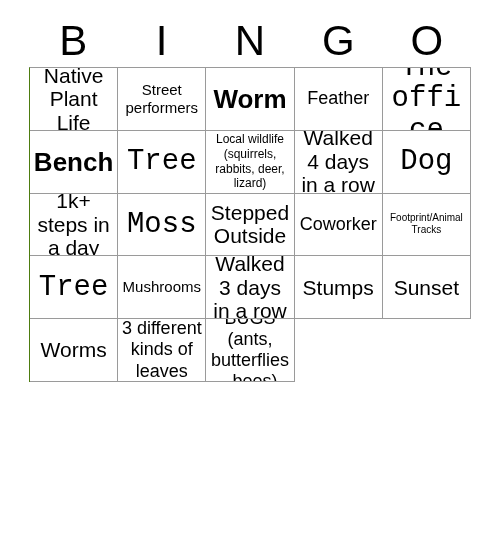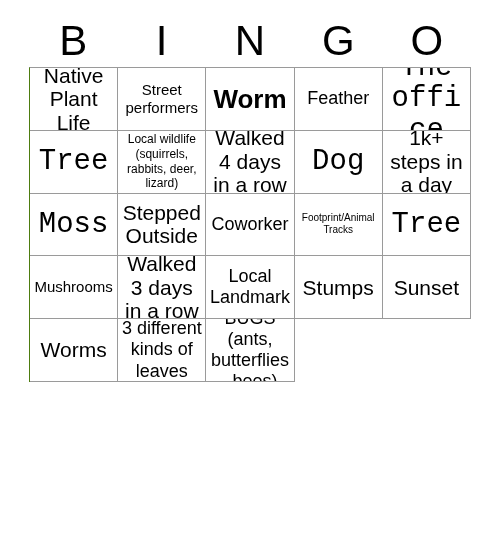--- a/index.html
+++ b/index.html
@@ -111,20 +111,23 @@
       </div>
       <div class="cell sz-xl">
         <span class="cell-text">Worm</span>
       </div>
       <div class="cell sz-md">
         <span class="cell-text">Feather</span>
       </div>
       <div class="cell sz-xxl">
         <span class="cell-text">The office</span>
       </div>
+      <div class="cell sz-xl">
+        <span class="cell-text">Bench</span>
+      </div>
       <div class="cell sz-xxl">
         <span class="cell-text">Tree</span>
       </div>
       <div class="cell sz-xs">
         <span class="cell-text">Local wildlife (squirrels, rabbits, deer, lizard)</span>
       </div>
       <div class="cell sz-lg">
         <span class="cell-text">Walked 4 days in a row</span>
       </div>
       <div class="cell sz-xxl">
@@ -147,23 +150,20 @@
       </div>
       <div class="cell sz-xxl">
         <span class="cell-text">Tree</span>
       </div>
       <div class="cell sz-sm">
         <span class="cell-text">Mushrooms</span>
       </div>
       <div class="cell sz-lg">
         <span class="cell-text">Walked 3 days in a row</span>
       </div>
-      <div class="cell sz-md">
-        <span class="cell-text">Local Landmark</span>
-      </div>
       <div class="cell sz-lg">
         <span class="cell-text">Stumps</span>
       </div>
       <div class="cell sz-lg">
         <span class="cell-text">Sunset</span>
       </div>
       <div class="cell sz-lg">
         <span class="cell-text">Worms</span>
       </div>
       <div class="cell sz-md">

